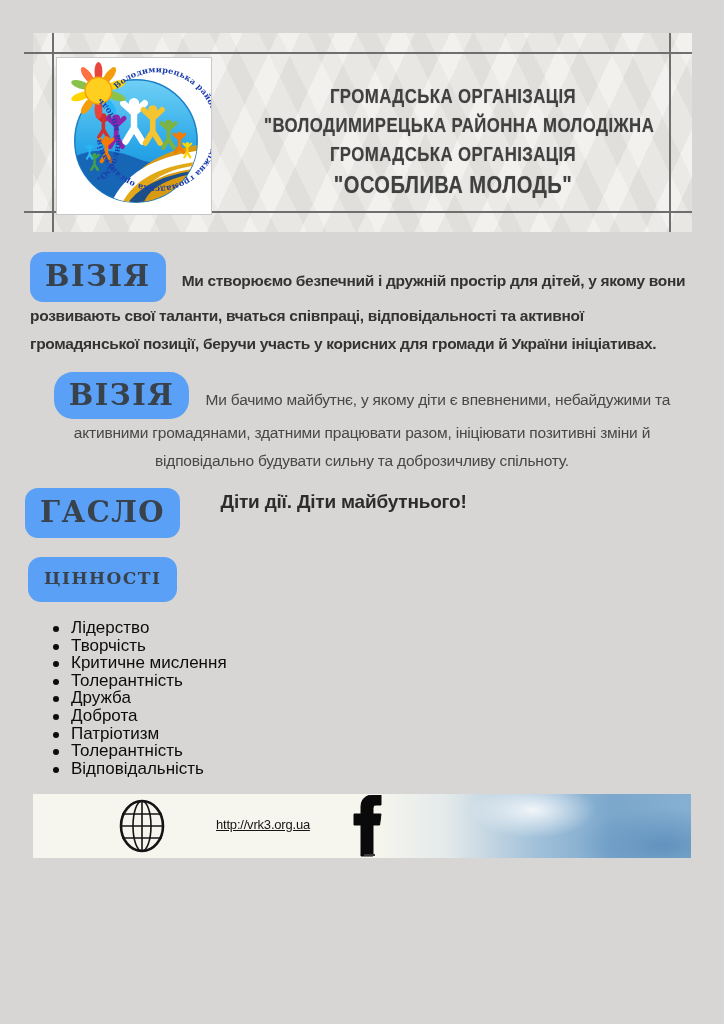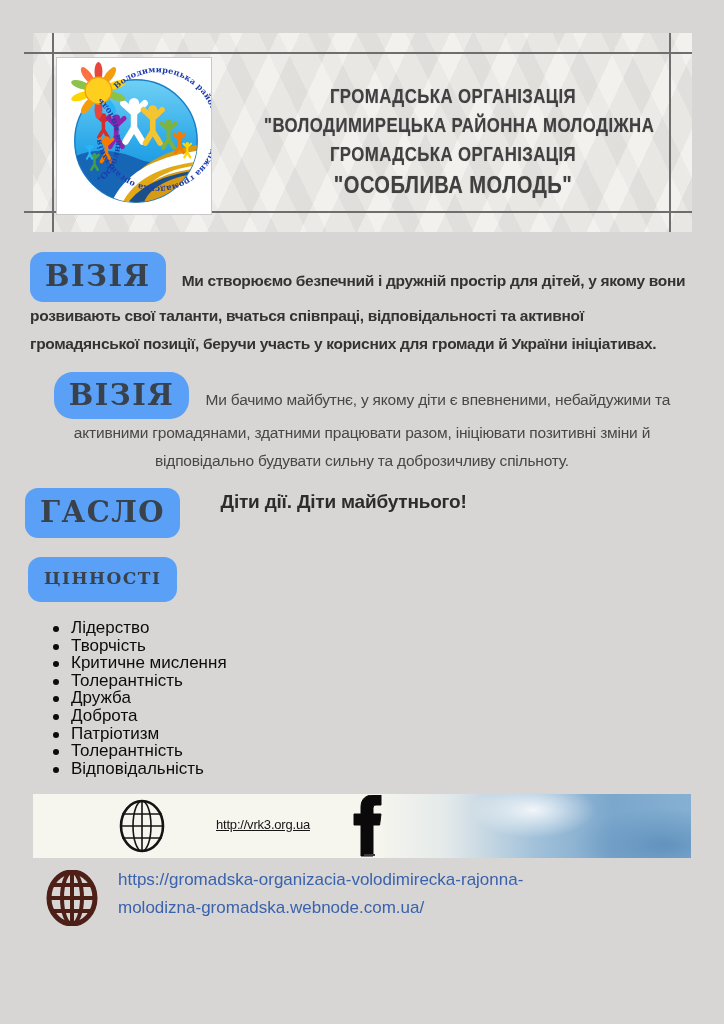--- a/index.html
+++ b/index.html
@@ -234,27 +234,14 @@
     <span class="strip-item link-dark" style="left:143px; top:23px;padding-left:40px;">http://vrk3.org.ua</span>
 
     <div class="strip-item" style="left:318px; top:1px;">
       <svg width="40" height="62" viewBox="0 0 40 62">
         <path d="M22,61 L10,61 L10,30 L3,30 L3,19 L10,19 L10,12 C10,4 15,0 22,0 L30,0 L30,10 L25,10 C23,10 22,11.2 22,13.4 L22,19 L30,19 L28.6,30 L22,30 Z" fill="#0a0a0a" stroke="#0a0a0a" stroke-width="1"></path>
         <path d="M24,60 L13,60" stroke="#3a3a3a" stroke-width="2"></path>
       </svg>
     </div>
   </div>
 
-  <div class="webnode">
-    <div class="webnode-globe">
-      <svg width="52" height="56" viewBox="0 0 52 56">
-        <ellipse cx="26" cy="28" rx="23" ry="26" fill="none" stroke="#4d1f17" stroke-width="5"></ellipse>
-        <ellipse cx="26" cy="28" rx="10" ry="26" fill="none" stroke="#4d1f17" stroke-width="4"></ellipse>
-        <line x1="26" y1="2" x2="26" y2="54" stroke="#4d1f17" stroke-width="4"></line>
-        <line x1="5" y1="15" x2="47" y2="15" stroke="#4d1f17" stroke-width="4"></line>
-        <line x1="3" y1="28" x2="49" y2="28" stroke="#4d1f17" stroke-width="4"></line>
-        <line x1="5" y1="41" x2="47" y2="41" stroke="#4d1f17" stroke-width="4"></line>
-      </svg>
-    </div>
-    <span class="webnode-link">https://gromadska-organizacia-volodimirecka-rajonna-molodizna-gromadska.webnode.com.ua/</span>
-  </div>
 
 </div>
 
 </body></html>

